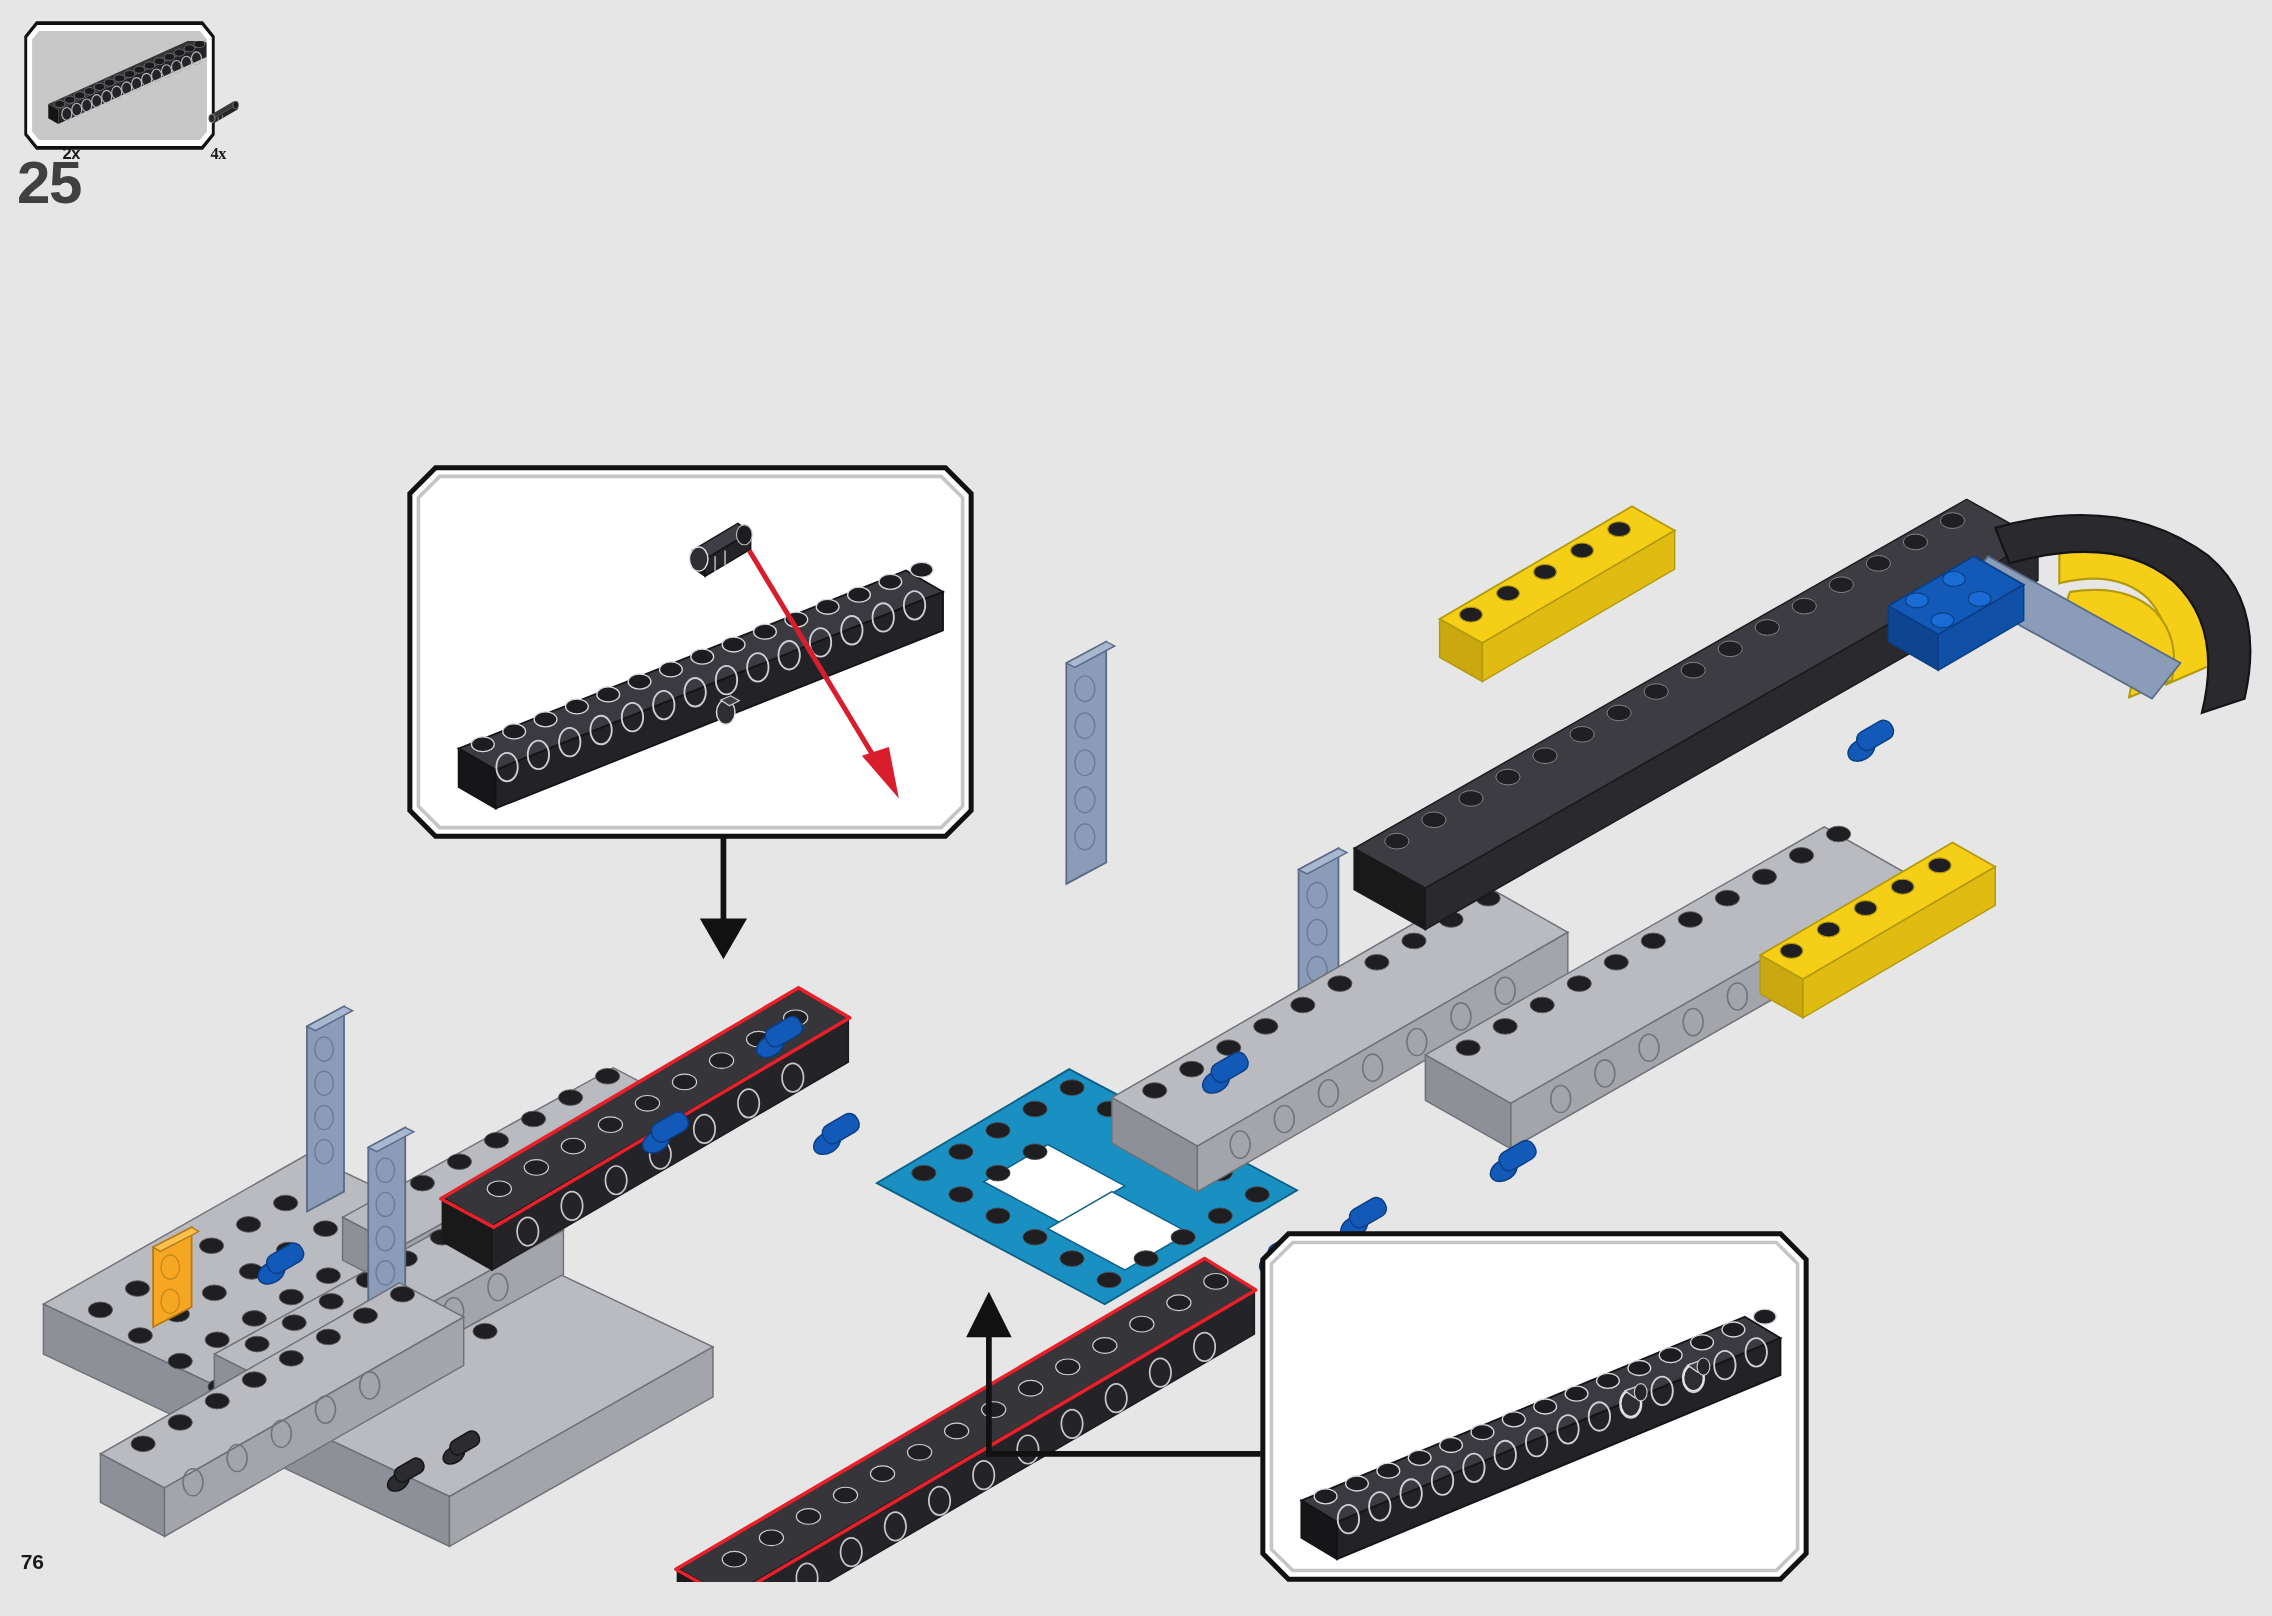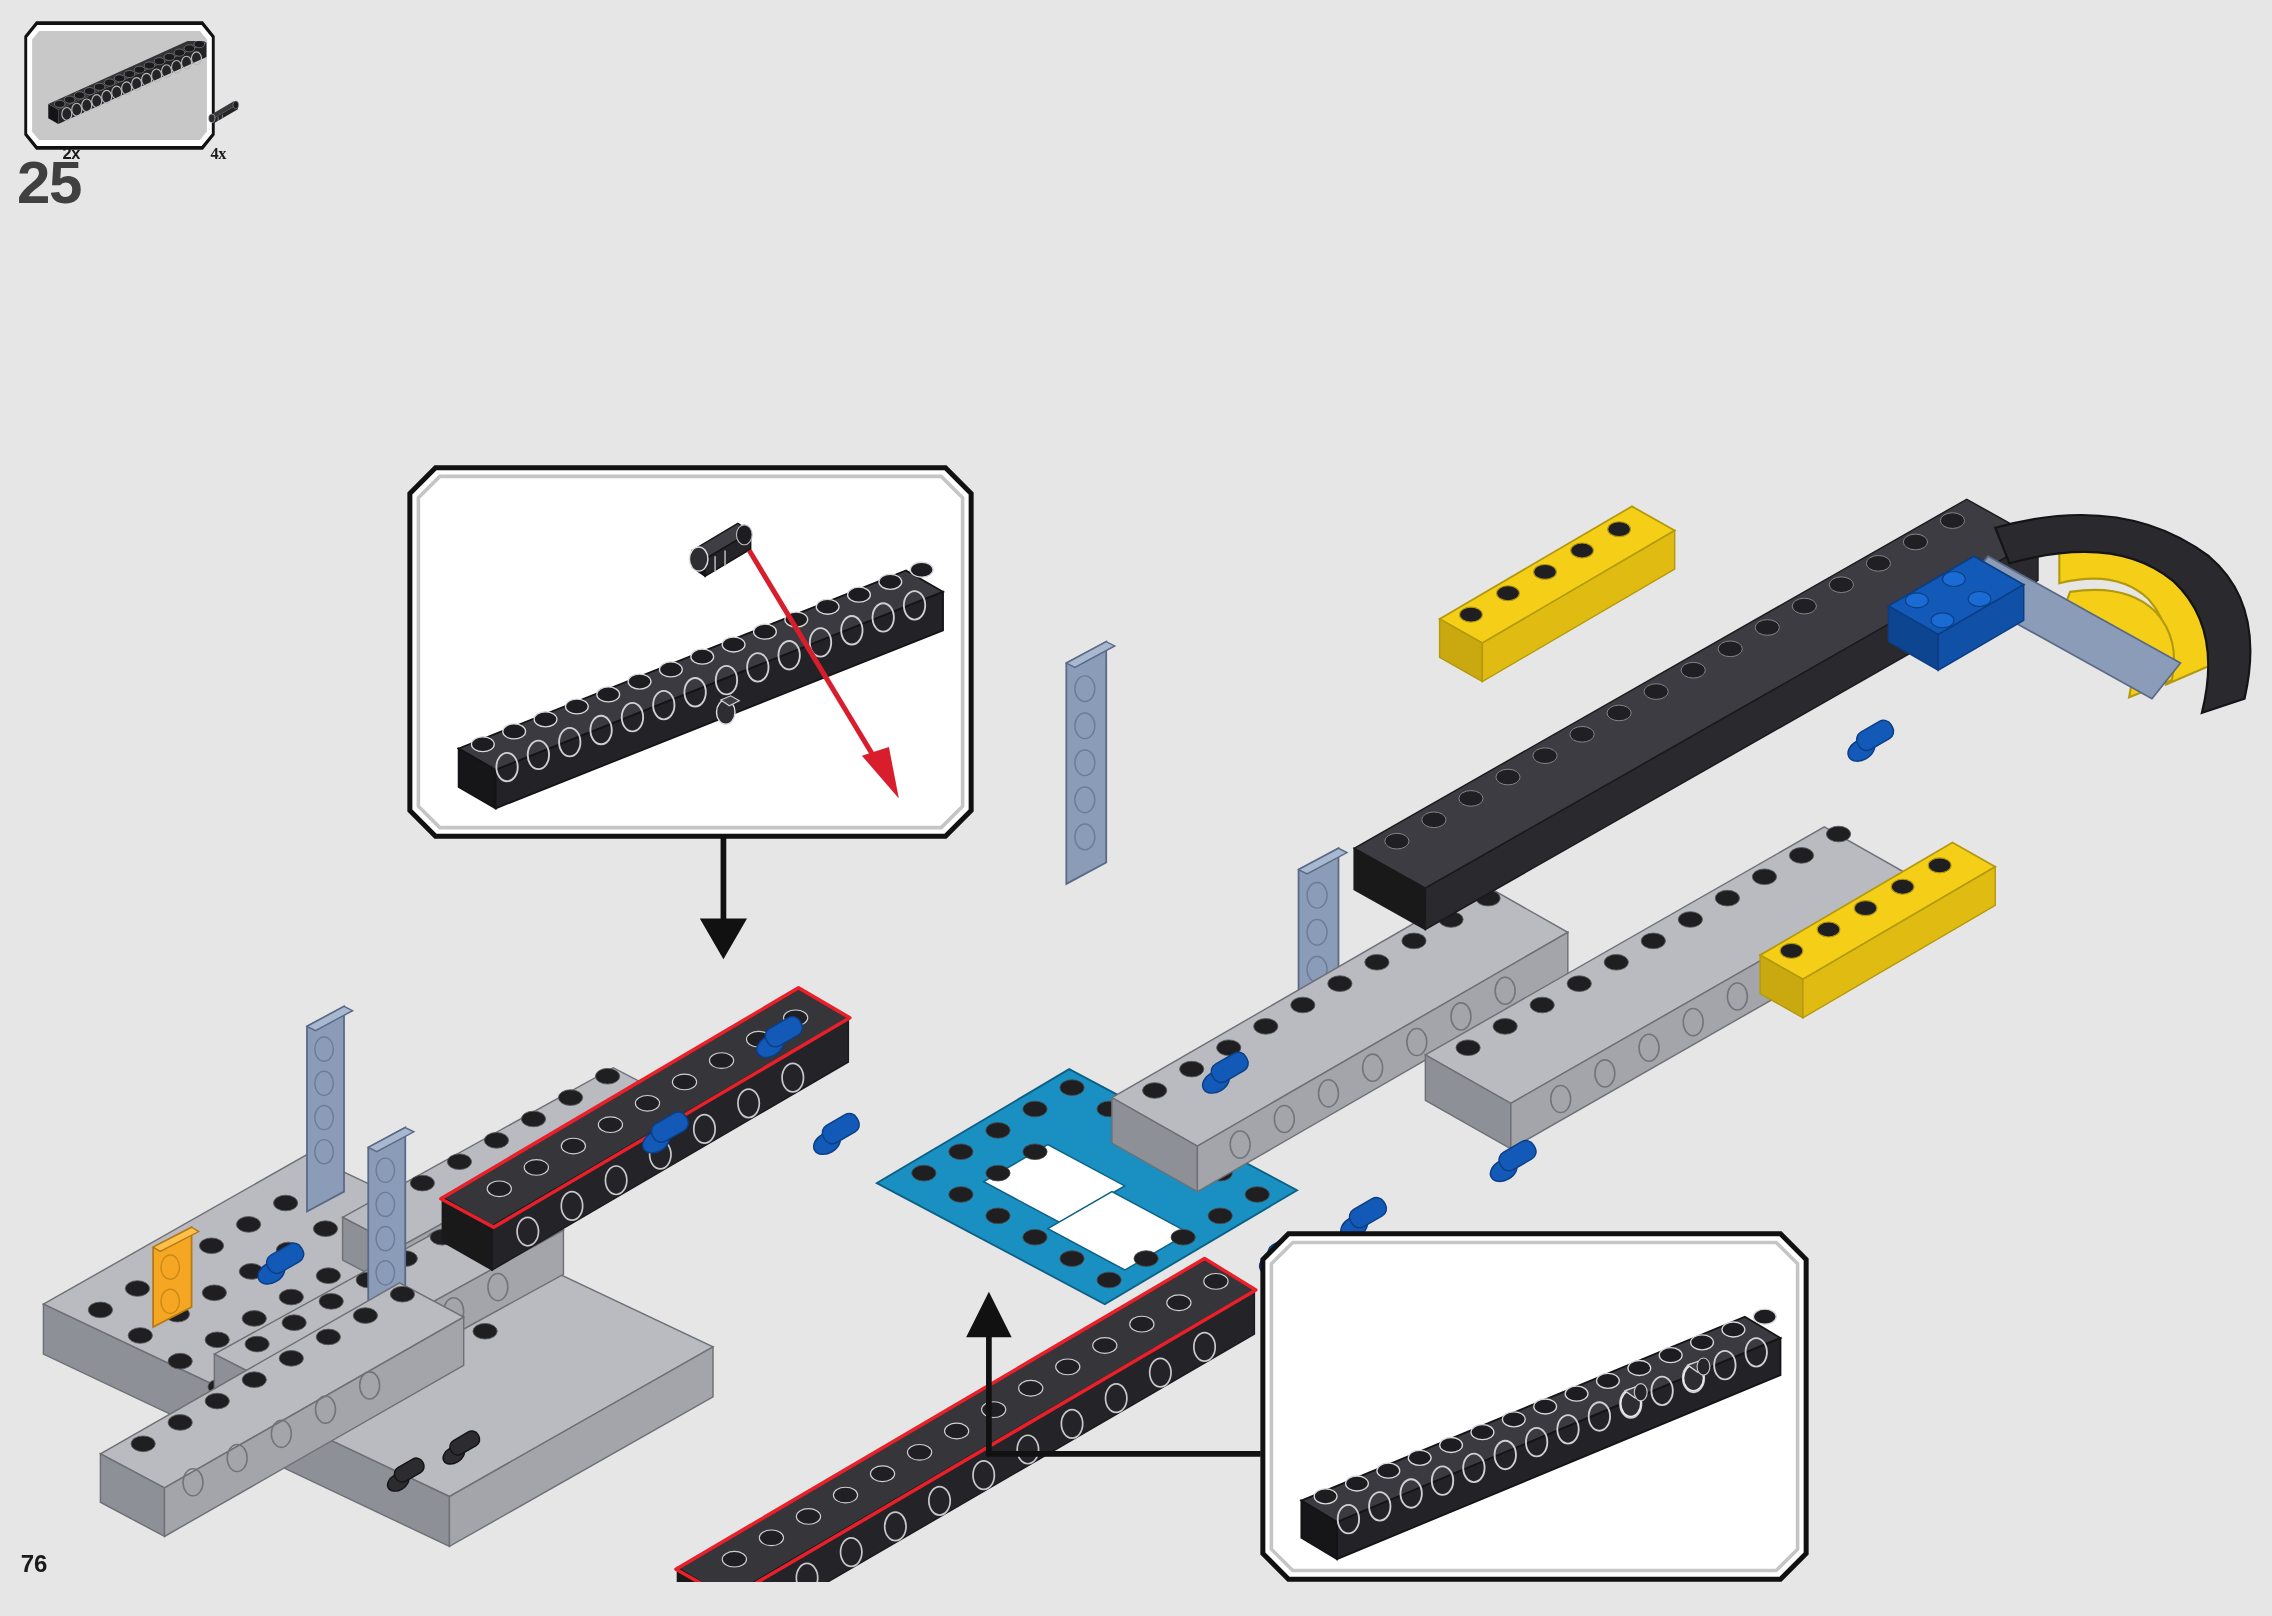--- a/index.html
+++ b/index.html
@@ -59,21 +59,21 @@
     letter-spacing: -1.4px;
     line-height: 1;
     font-family: "Liberation Sans", sans-serif;
   }
 
   
   #page-number {
     position: absolute;
     left: 20.7px;
     top: 1550px;
-    font-size: 24px;
+    font-size: 21px;
     font-weight: bold;
     color: #1a1a1a;
     font-family: "Liberation Sans", sans-serif;
   }
 
   
   #detail-top {
     position: absolute;
     left: 407px;
     top: 465px;

